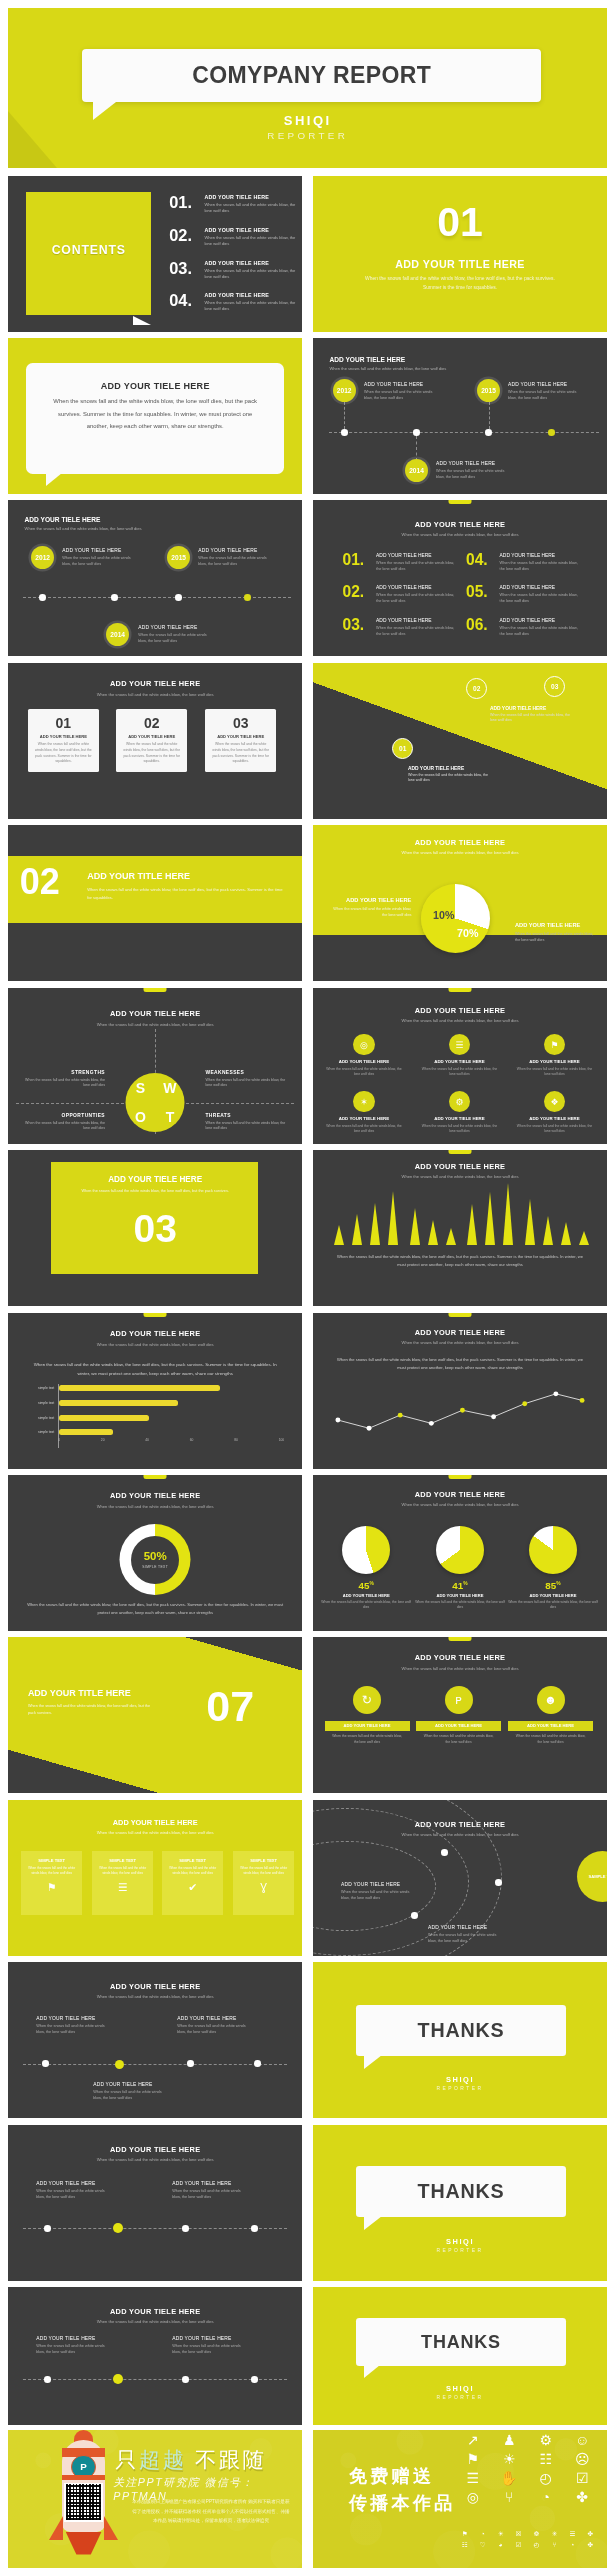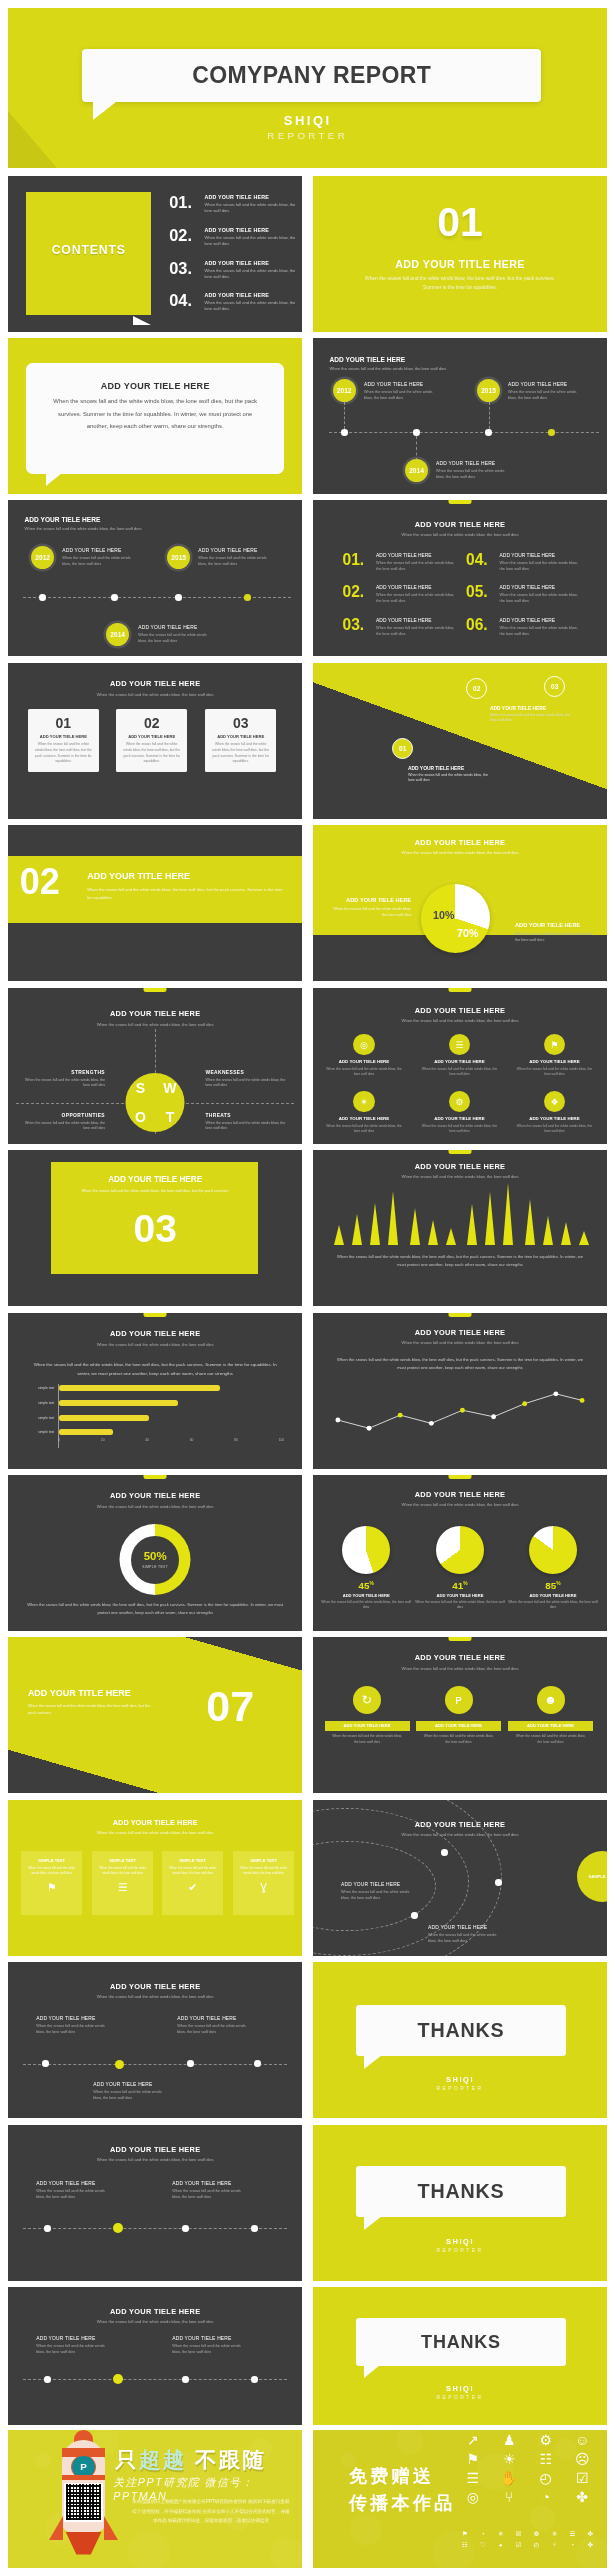--- a/index.html
+++ b/index.html
@@ -272,21 +272,21 @@
            background:
              repeating-linear-gradient(90deg,#111 0 1.6px,#fff 1.6px 3.3px),
              repeating-linear-gradient(0deg,#111 0 1.6px,#fff 1.6px 3.3px);
            background-blend-mode:multiply;}
   .rk-finL{position:absolute;left:0;top:79px;width:0;height:0;border-right:14.8px solid #e2572a;
            border-top:24.6px solid transparent;}
   .rk-finR{position:absolute;right:0;top:79px;width:0;height:0;border-left:14.8px solid #e2572a;
            border-top:24.6px solid transparent;}
   .rk-tail{position:absolute;left:16.4px;top:95px;width:36px;height:23px;background:#d6421c;
            clip-path:polygon(0 0,100% 0,70% 100%,30% 100%);}
-  #f1 .f-t1{position:absolute;left:107px;top:14.8px;font-size:21.3px;font-weight:bold;color:#fff;
+  #f1 .f-t1{position:absolute;left:107px;top:14.8px;font-size:21.3px;font-weight:normal;color:#fff;
             letter-spacing:2.5px;text-shadow:0.8px 1.6px 0 rgba(0,0,0,.15);}
   #f1 .f-t1 em{font-style:normal;color:#bfe9d8;}
   #f1 .f-t2{position:absolute;left:105px;top:46px;font-size:10.7px;color:#fff;letter-spacing:1.6px;
             font-style:italic;opacity:.92;}
   #f1 .f-t3{position:absolute;left:123px;right:11.5px;top:67px;font-size:4.6px;color:#fdfde8;
             line-height:2.1;text-align:center;opacity:.9;}
   #f2 .f-cn{position:absolute;left:36px;top:33px;font-size:18px;font-weight:bold;color:#fff;
             letter-spacing:3.3px;line-height:1.5;}
   #f2 .grid{position:absolute;left:144px;top:1.6px;width:141px;display:grid;
             grid-template-columns:repeat(4,1fr);gap:3.3px 4.9px;color:#fff;font-size:14px;

